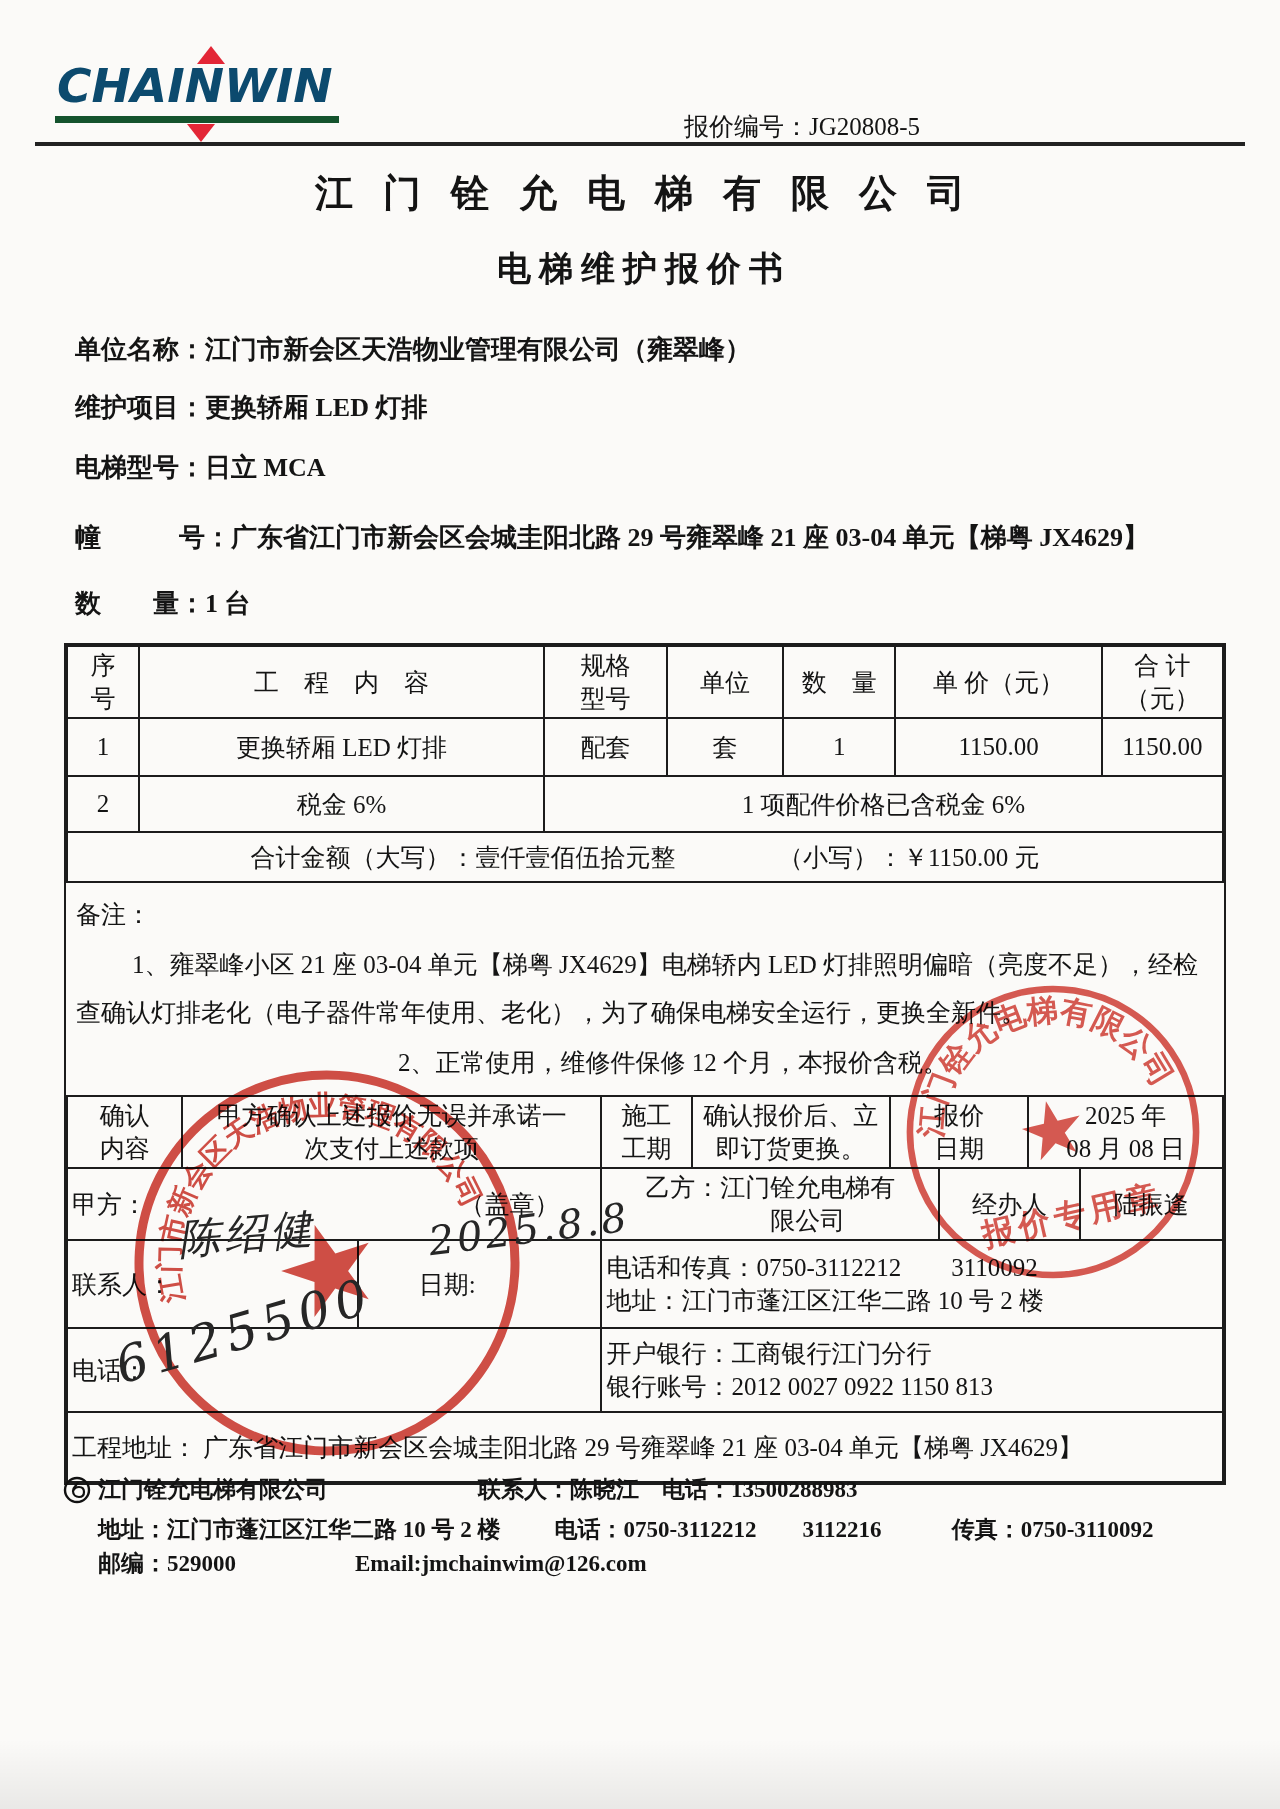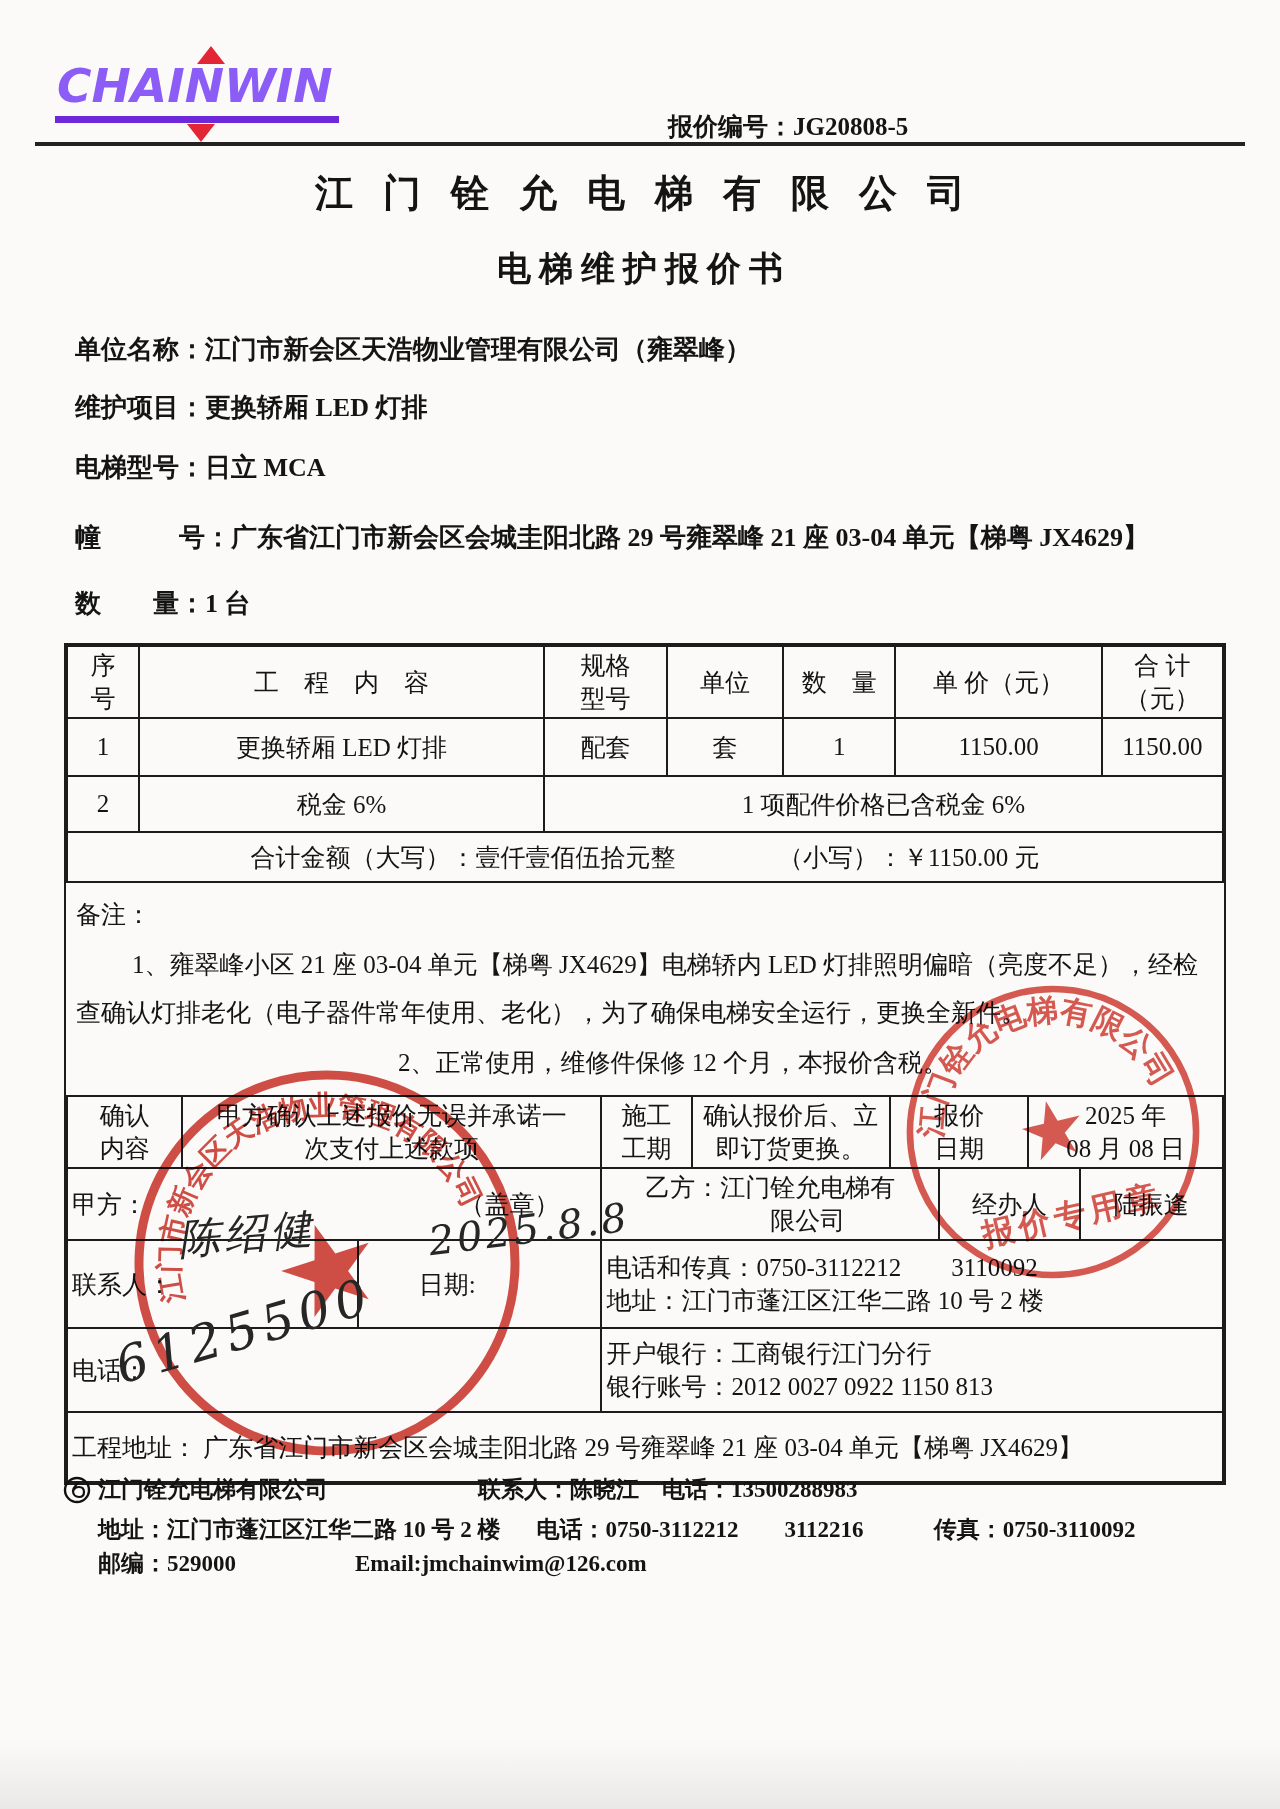--- a/index.html
+++ b/index.html
@@ -12,29 +12,29 @@
   body::after{content:"";position:absolute;left:0;bottom:0;width:100%;height:70px;
     background:linear-gradient(to bottom,rgba(0,0,0,0),rgba(0,0,0,.07));pointer-events:none;}
   .abs{position:absolute;}
   .pre{white-space:pre-line;}
 
   
   .logo{left:55px;top:58px;width:290px;height:84px;}
   .logo-text{
     font-family:"DejaVu Sans","Liberation Sans",sans-serif;
     font-weight:bold;font-style:italic;font-size:47px;letter-spacing:0px;
-    color:#8b5cf6;border-bottom:7px solid #6d28d9;padding:0 6px 3px 2px;display:inline-block;
+    color:#0c4a6e;border-bottom:7px solid #14532d;padding:0 6px 3px 2px;display:inline-block;
   }
   .arrow-up{position:absolute;left:142px;top:-12px;width:0;height:0;
     border-left:14px solid transparent;border-right:14px solid transparent;
     border-bottom:18px solid #e32636;}
   .arrow-down{position:absolute;left:132px;top:66px;width:0;height:0;
     border-left:14px solid transparent;border-right:14px solid transparent;
     border-top:18px solid #e32636;}
-  .quote-no{left:668px;top:110px;font-size:25px;font-weight:bold;}
+  .quote-no{left:684px;top:110px;font-size:25px;font-weight:normal;}
   .rule{left:35px;top:142px;width:1210px;height:4px;background:#222;}
 
   .title-company{left:0;top:168px;width:1280px;text-align:center;
     font-size:38px;font-weight:bold;letter-spacing:30px;text-indent:30px;}
   .title-doc{left:0;top:246px;width:1280px;text-align:center;
     font-size:34px;font-weight:bold;letter-spacing:8px;text-indent:8px;}
 
   
   .field{left:75px;width:1140px;font-size:26px;font-weight:bold;}
   .f1{top:332px;} .f2{top:390px;} .f3{top:450px;} .f4{top:520px;} .f5{top:586px;}
@@ -67,21 +67,21 @@
   .hw-name{left:178px;top:1206px;font-size:42px;transform:rotate(-5deg);letter-spacing:4px;}
   .hw-date{left:428px;top:1206px;font-size:40px;transform:rotate(-7deg);letter-spacing:3px;}
   .hw-phone{left:112px;top:1302px;font-size:50px;transform:rotate(-16deg);letter-spacing:6px;}
 
   
   .footer-row{left:62px;width:1160px;font-size:23px;font-weight:bold;display:flex;align-items:center;}
   .fr1{top:1474px;}
   .fr2{top:1514px;}
   .fr3{top:1548px;}
   .gap1{margin-left:150px;}
-  .gap3{margin-left:36px;} .gap4{margin-left:70px;}
+  .gap3{margin-left:54px;} .gap4{margin-left:70px;}
   .gap5{margin-left:119px;}
   .flogo{margin-right:6px;flex:0 0 auto;}
 </style>
 </head>
 <body>
 
 <div class="abs logo">
   <span class="logo-text">CHAINWIN</span>
   <span class="arrow-up"></span>
   <span class="arrow-down"></span>

